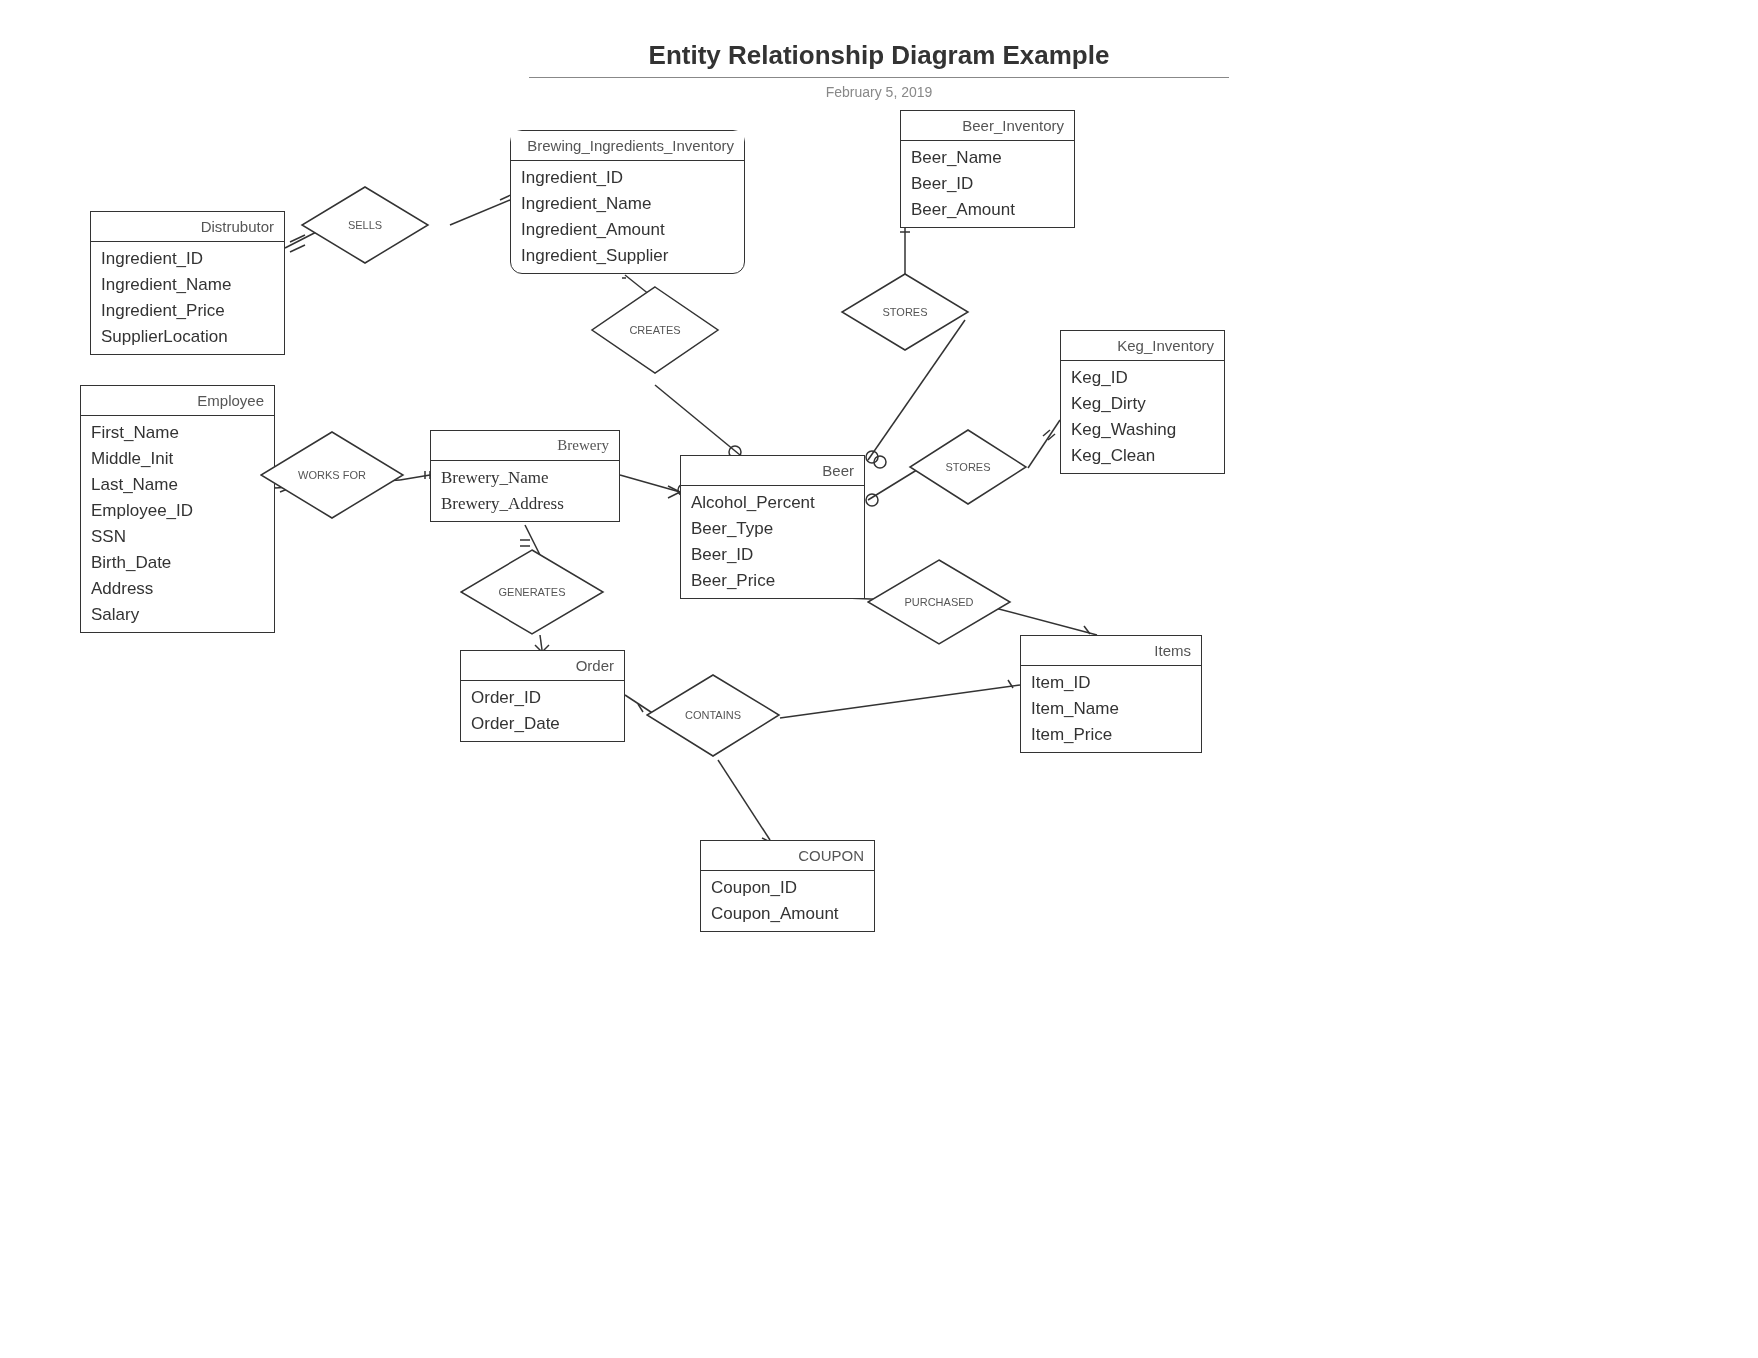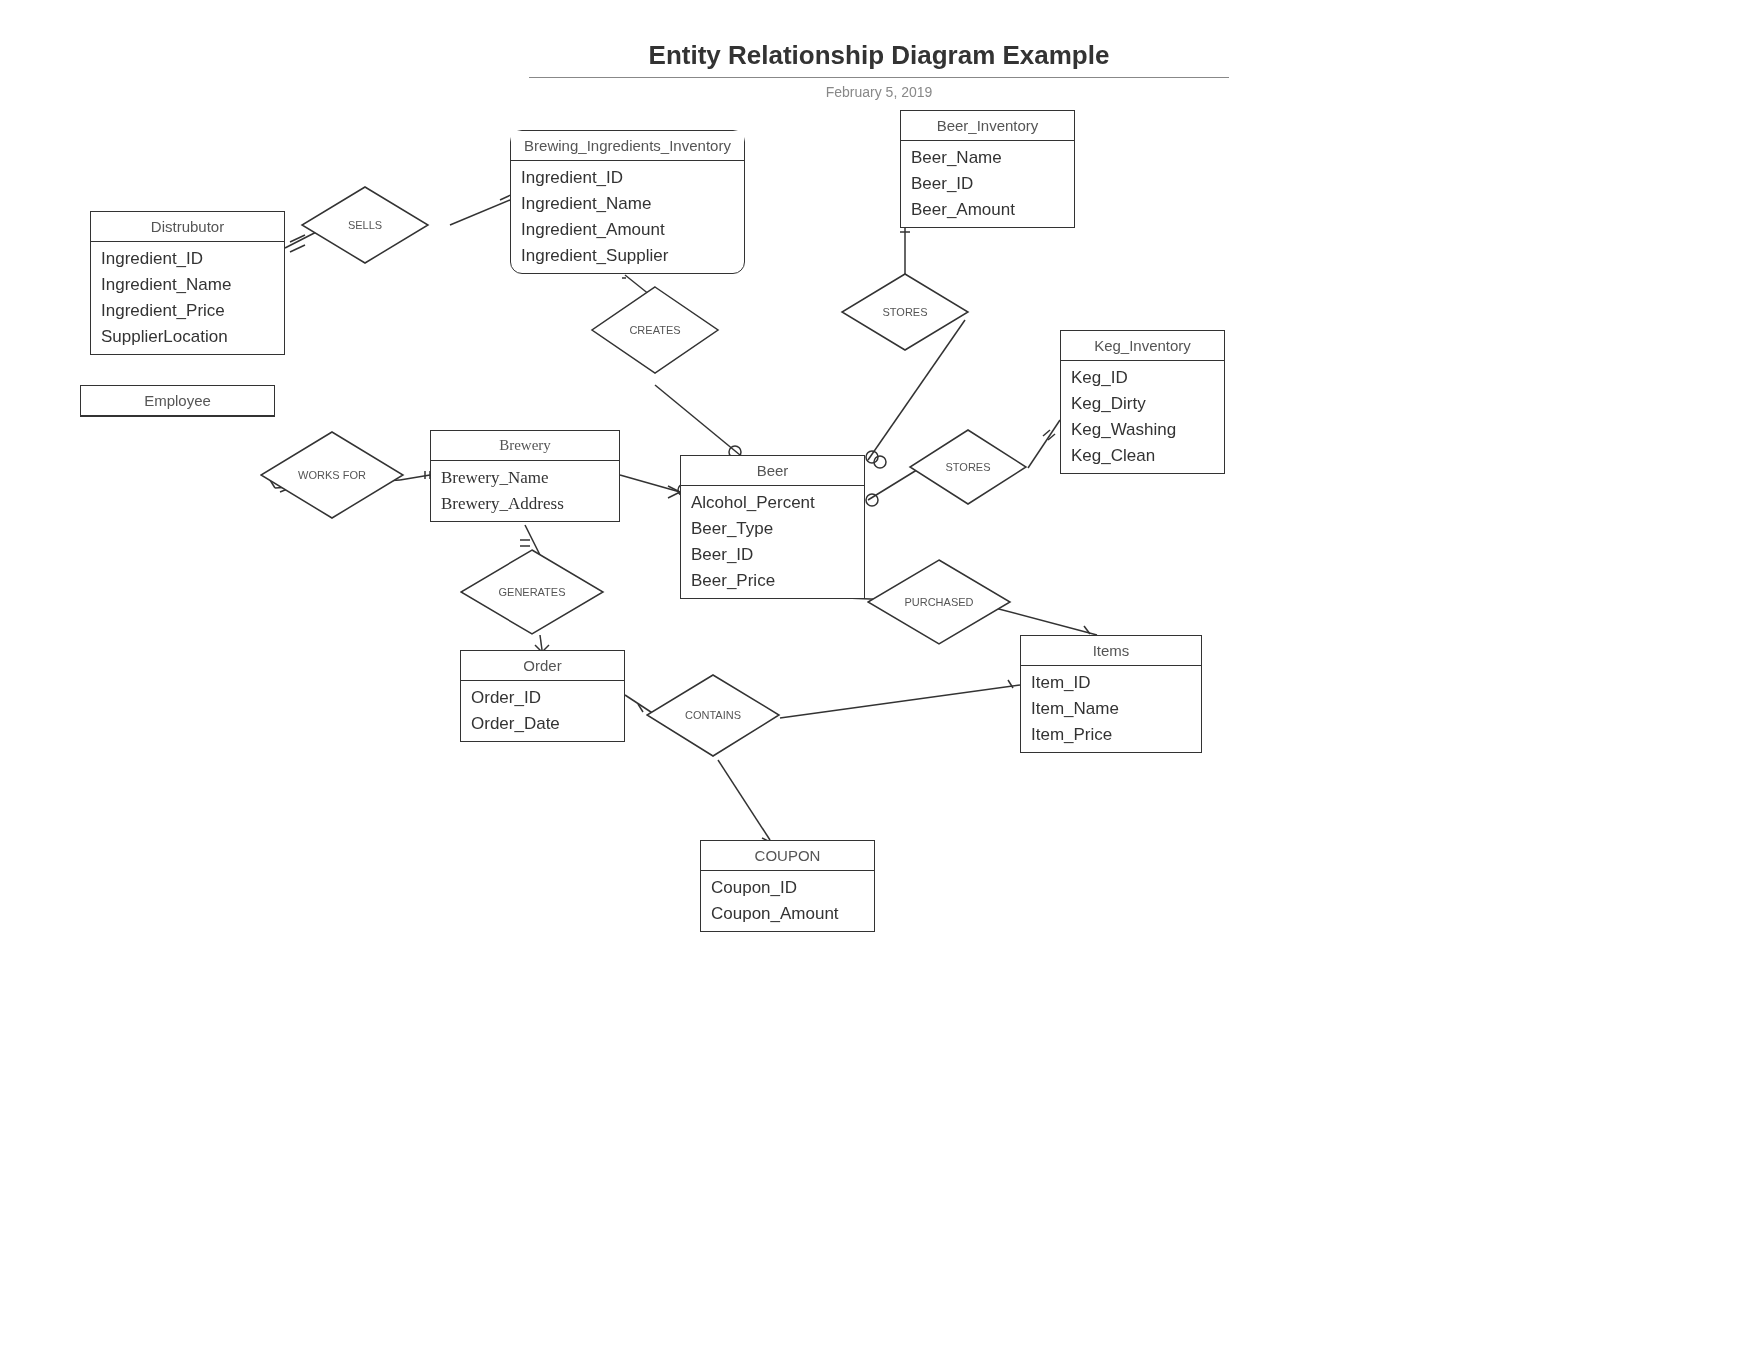--- a/index.html
+++ b/index.html
@@ -39,21 +39,21 @@
       font-size: 14px;
       color: #888;
     }
     
     .entity {
       position: absolute;
       border: 1.5px solid #333;
       background: #fff;
     }
     .entity-header {
-      text-align: center;
+      text-align: right;
       padding: 6px 10px;
       font-size: 15px;
       color: #555;
       border-bottom: 1.5px solid #333;
       background: #fff;
     }
     .entity-attrs {
       padding: 4px 10px;
     }
     .entity-attr {
@@ -204,20 +204,30 @@
     <div class="entity-header">Beer_Inventory</div>
     <div class="entity-attrs">
       <div class="entity-attr">Beer_Name</div>
       <div class="entity-attr">Beer_ID</div>
       <div class="entity-attr">Beer_Amount</div>
     </div>
   </div>
 
   <div class="entity" style="left:80px; top:385px; width:195px;">
     <div class="entity-header">Employee</div>
+    <div class="entity-attrs">
+      <div class="entity-attr">First_Name</div>
+      <div class="entity-attr">Middle_Init</div>
+      <div class="entity-attr">Last_Name</div>
+      <div class="entity-attr">Employee_ID</div>
+      <div class="entity-attr">SSN</div>
+      <div class="entity-attr">Birth_Date</div>
+      <div class="entity-attr">Address</div>
+      <div class="entity-attr">Salary</div>
+    </div>
   </div>
 
   <div class="entity" style="left:430px; top:430px; width:190px;font-family:Liberation Serif, serif;">
     <div class="entity-header">Brewery</div>
     <div class="entity-attrs">
       <div class="entity-attr">Brewery_Name</div>
       <div class="entity-attr">Brewery_Address</div>
     </div>
   </div>
 

